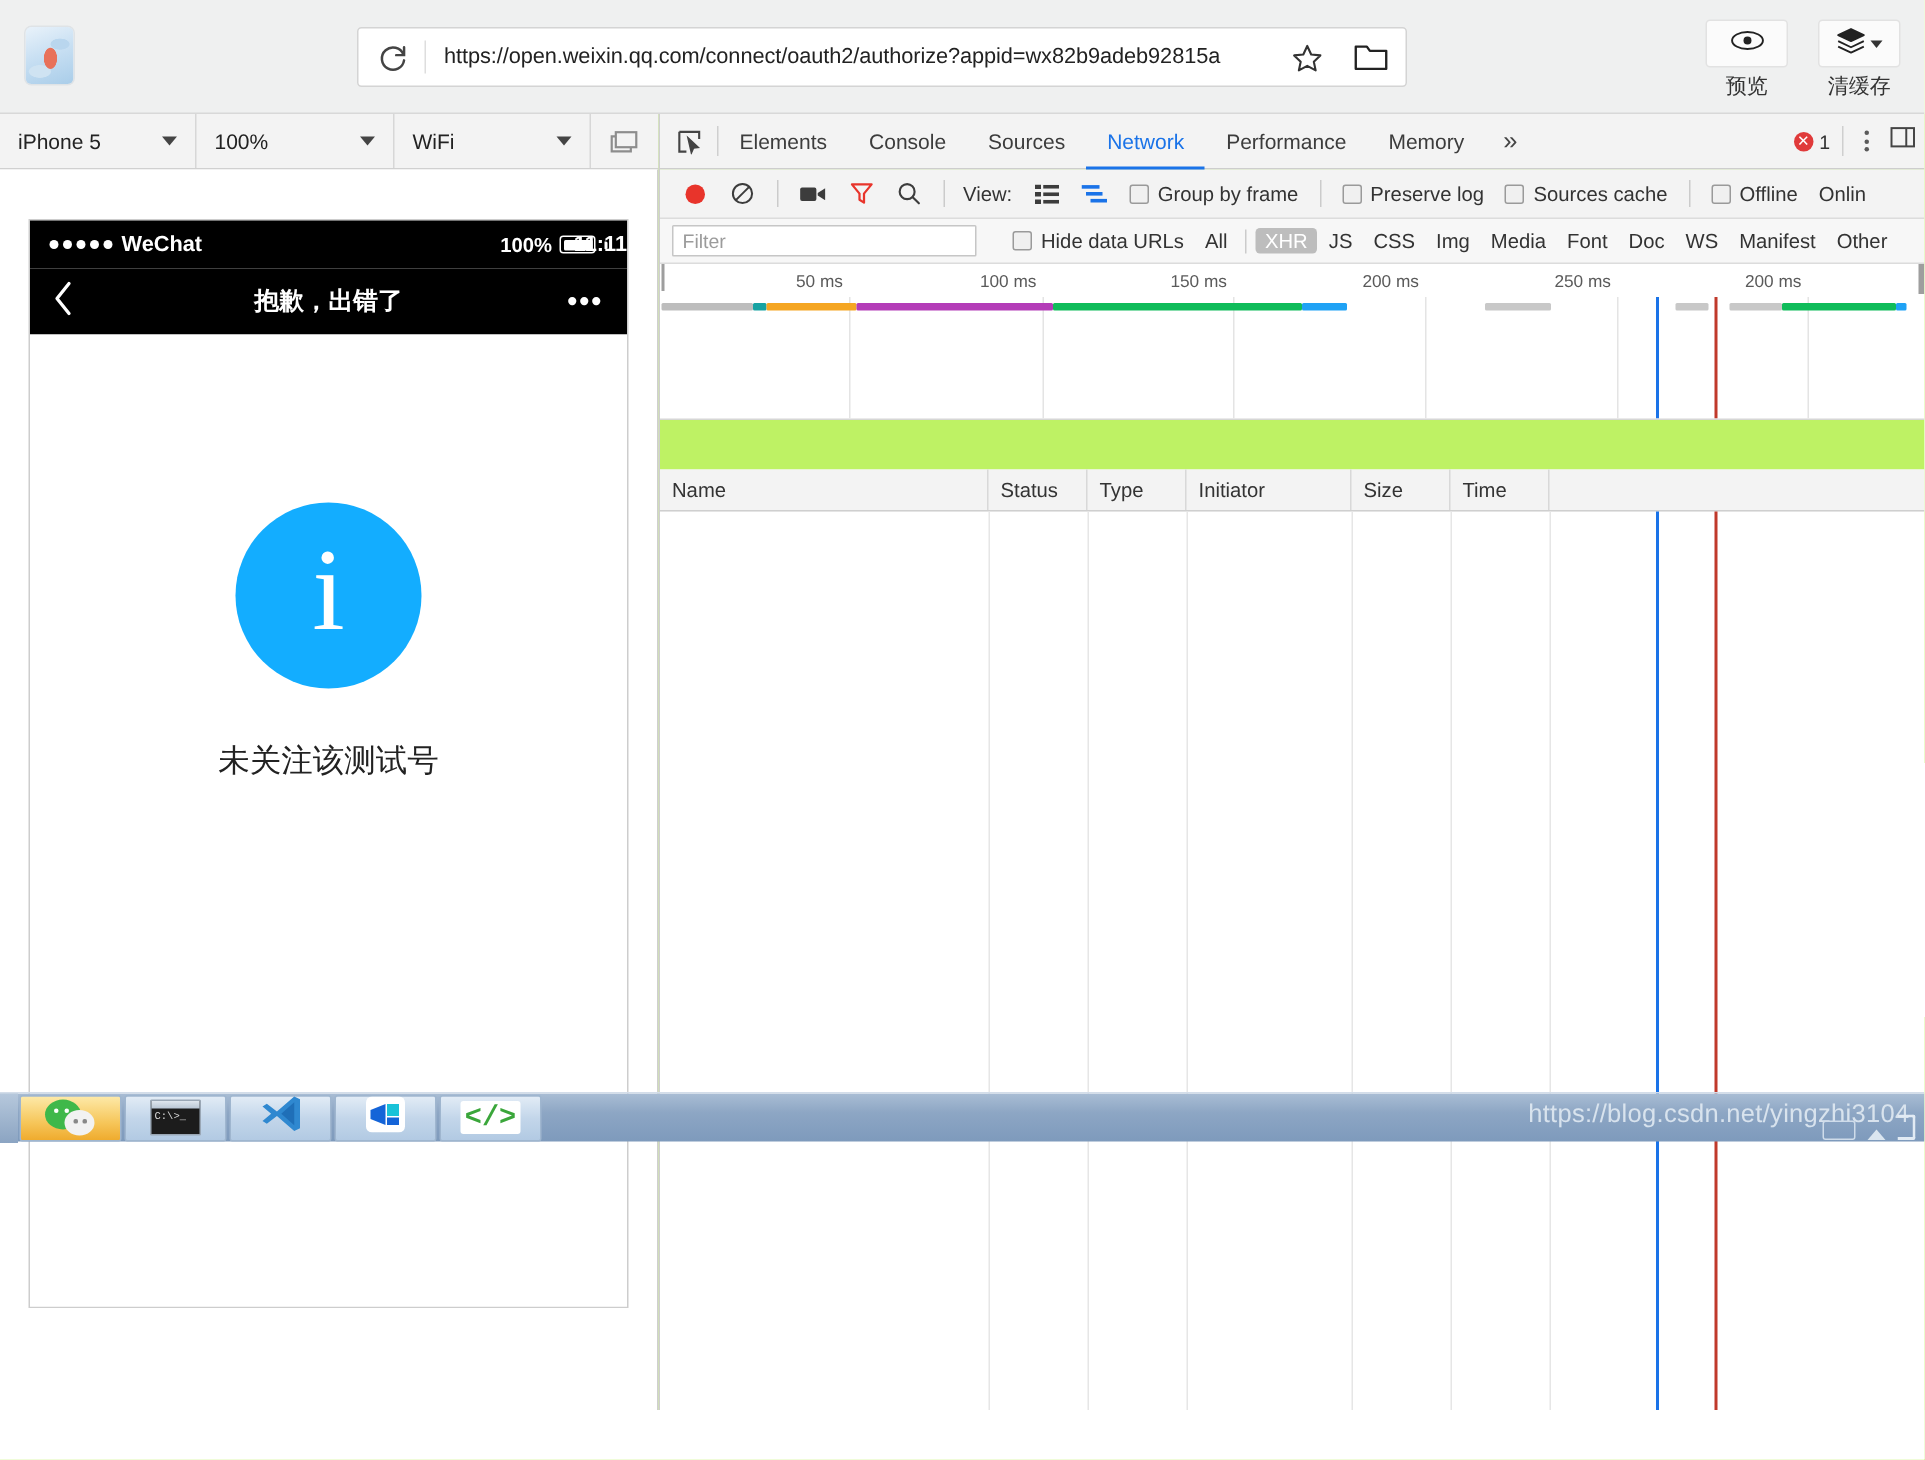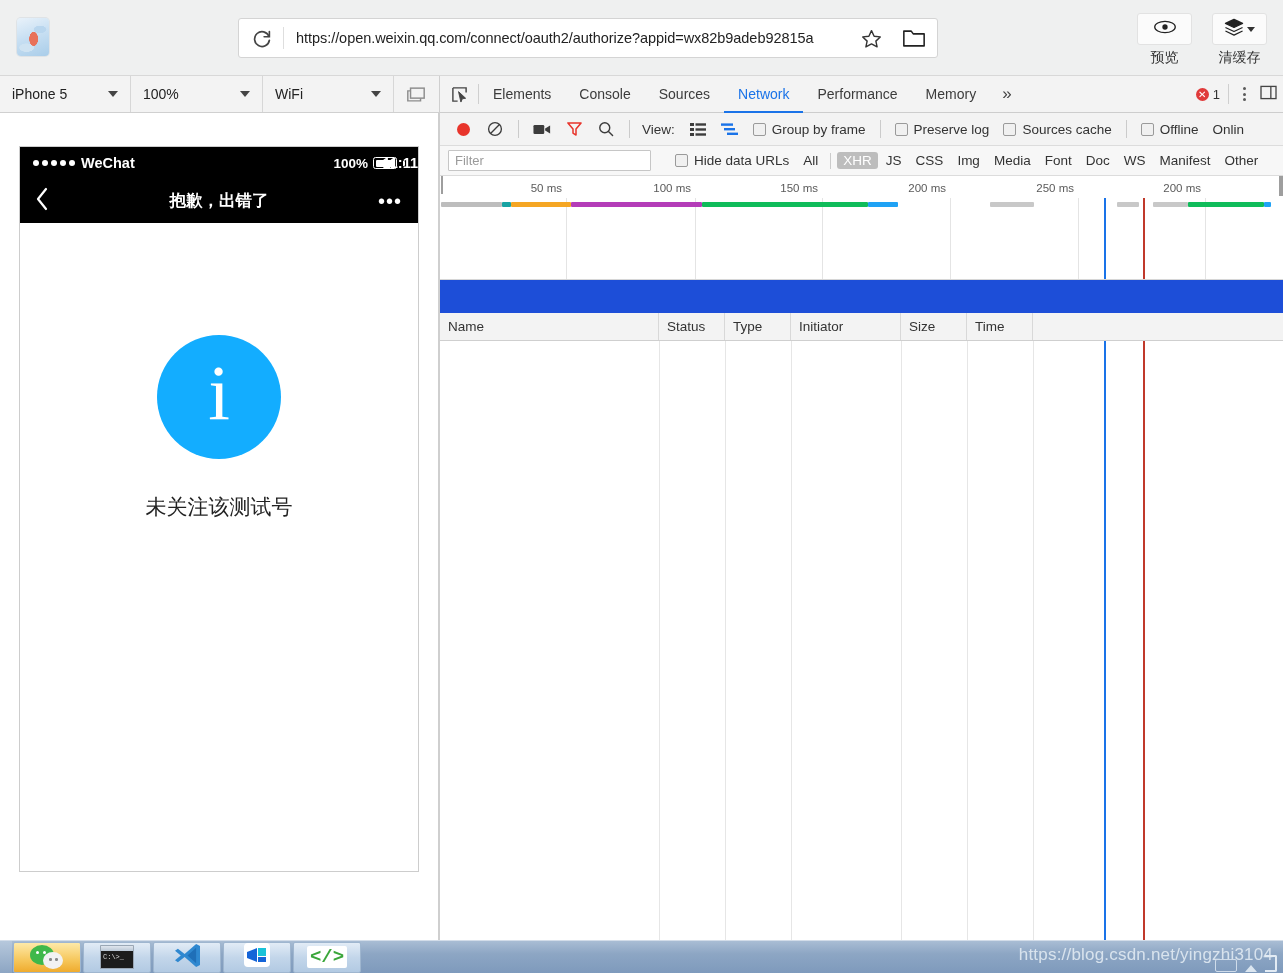--- a/index.html
+++ b/index.html
@@ -2,21 +2,21 @@
 <html><head>
 <meta charset="utf-8">
 <style>
   * { box-sizing: border-box; margin: 0; padding: 0; }
   html, body {
     width: 1283px; height: 973px;
     font-family: "Liberation Sans", "DejaVu Sans", sans-serif;
     background: #ffffff;
     overflow: hidden;
   }
-  .app { position: relative; width: 1283px; height: 973px; }
+  .app { position: relative; width: 1283px; height: 761px; }
 
   
   .browser-top {
     position: absolute; left: 0; top: 0; width: 1283px; height: 76px;
     background: #eff0f0;
     border-bottom: 1px solid #d8d8d8;
   }
   .favicon {
     position: absolute; left: 17px; top: 18px; width: 32px; height: 38px;
     border-radius: 4px;
@@ -110,21 +110,21 @@
     font-weight: normal; position: relative; top: -4px;
   }
   .wx-msg {
     position: absolute; left: 0; right: 0; top: 270px; text-align: center;
     font-size: 21px; color: #222;
   }
 
   
   .devtools {
     position: absolute; left: 439px; top: 76px; width: 844px; height: 864px;
-    background: #1d4ed8; border-left: 1px solid #cfcfcf;
+    background: #bef264; border-left: 1px solid #cfcfcf;
   }
   .dt-tabs {
     height: 37px; background: #f3f3f3; border-bottom: 1px solid #cdcdcd;
     display: flex; align-items: stretch;
   }
   .dt-inspect { width: 38px; display: flex; align-items: center; justify-content: center; }
   .dt-tabsep { width: 1px; height: 20px; background: #cfcfcf; align-self: center; }
   .dt-tab {
     padding: 0 14px; display: flex; align-items: center; font-size: 14px; color: #3c3c3c;
     border-bottom: 2px solid transparent; margin-bottom: -1px;

